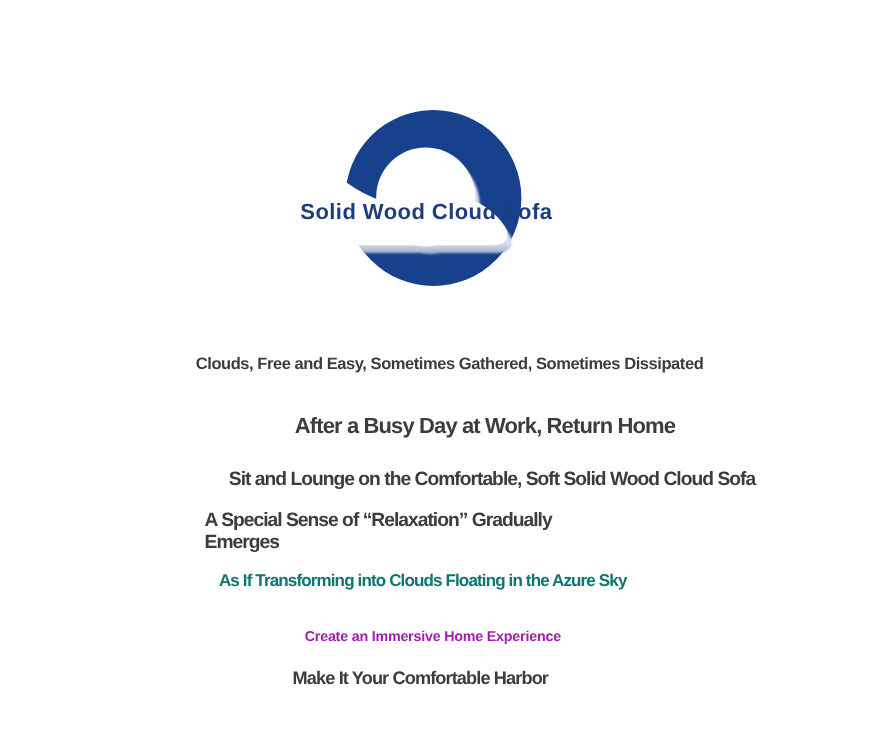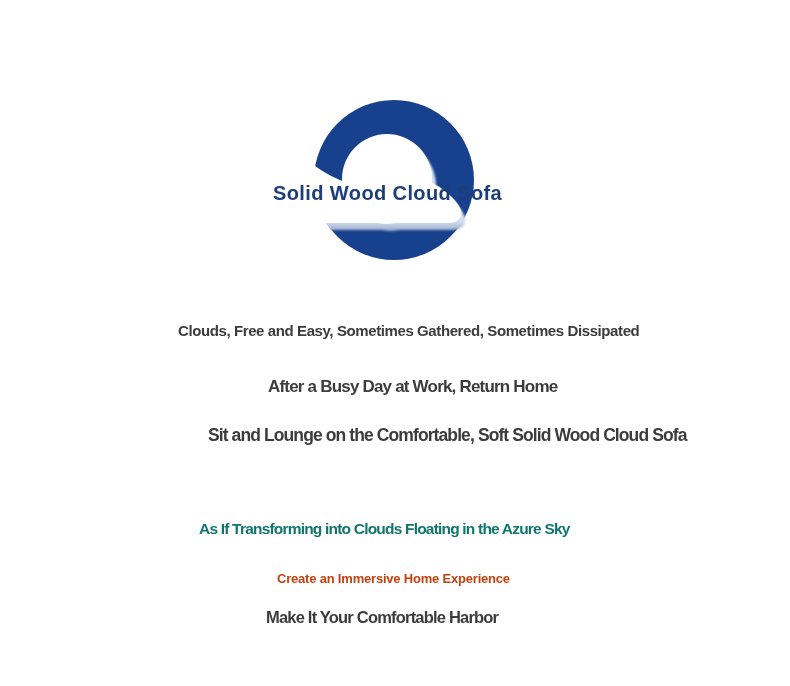--- a/index.html
+++ b/index.html
@@ -34,21 +34,21 @@
     white-space: nowrap;
     z-index: 5;
   }
 
   .tagline {
     position: absolute;
     white-space: nowrap;
     font-weight: 700;
   }
   .tl-1 { left: 178px; top: 322px; font-size: 15px;   letter-spacing: -0.4px; }
-  .tl-2 { left: 268px; top: 377px; font-size: 17px;   letter-spacing: -0.8px; }
+  .tl-2 { left: 268px; top: 377px; font-size: 20px;   letter-spacing: -0.8px; }
   .tl-3 { left: 208px; top: 425px; font-size: 17.5px; letter-spacing: -0.9px; }
   .tl-4 { left: 186px; top: 463px; font-size: 17.5px; letter-spacing: -0.9px; line-height: 19.5px; }
   .tl-5 { left: 199px; top: 520px; font-size: 15.5px; letter-spacing: -0.8px; }
   .tl-6 { left: 277px; top: 571px; font-size: 13px;   letter-spacing: -0.2px; }
   .tl-7 { left: 266px; top: 608px; font-size: 16.5px; letter-spacing: -0.8px; }
 </style>
 </head>
 <body>
 
 <div class="page">
@@ -85,20 +85,24 @@
   </div>
 
   <div class="logo-title" style="color: rgb(30, 61, 123);">Solid Wood Cloud Sofa</div>
 
   <div class="tagline tl-1" style="color: rgb(60, 60, 60);">Clouds, Free and Easy, Sometimes Gathered, Sometimes Dissipated</div>
 
   <div class="tagline tl-2" style="color: rgb(60, 60, 60);">After a Busy Day at Work, Return Home</div>
 
   <div class="tagline tl-3" style="color: rgb(60, 60, 60);">Sit and Lounge on the Comfortable, Soft Solid Wood Cloud Sofa</div>
 
+  <div class="tagline tl-4" style="color: rgb(60, 60, 60);">
+    <div>A Special Sense of “Relaxation” Gradually</div>
+    <div>Emerges</div>
+  </div>
 
   <div class="tagline tl-5" style="color: #0f766e;">As If Transforming into Clouds Floating in the Azure Sky</div>
 
-  <div class="tagline tl-6" style="color: #c2410c;">Create an Immersive Home Experience</div>
+  <div class="tagline tl-6" style="color: #a21caf;">Create an Immersive Home Experience</div>
 
   <div class="tagline tl-7" style="color: rgb(60, 60, 60);">Make It Your Comfortable Harbor</div>
 
 </div>
 
 </body></html>

